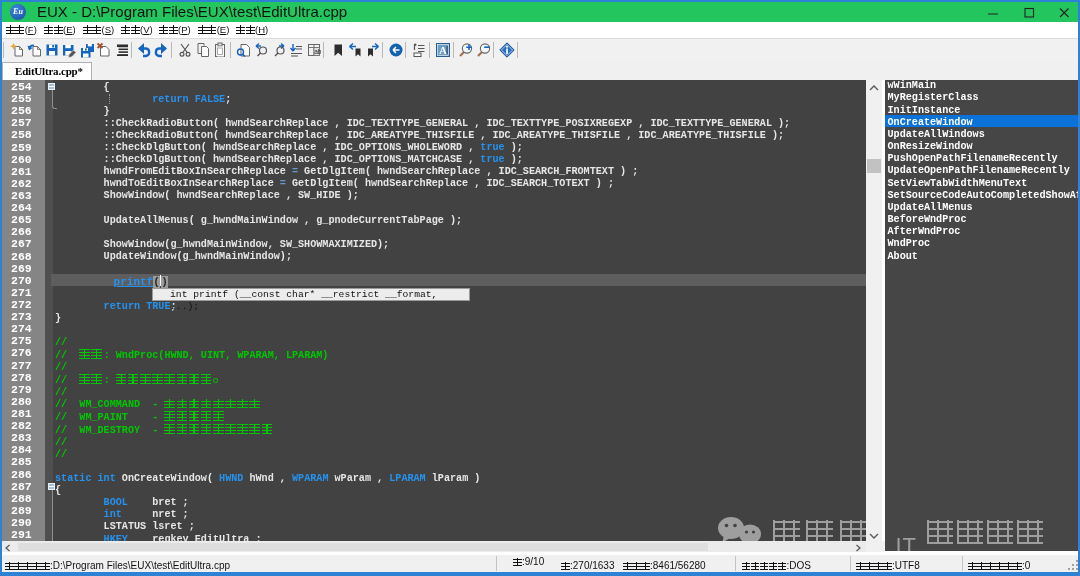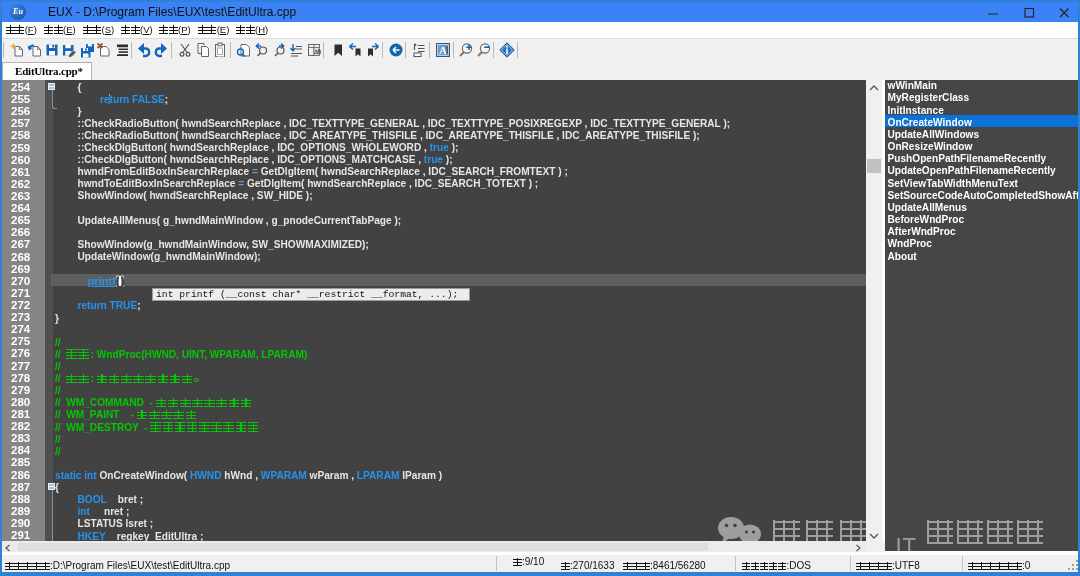--- a/index.html
+++ b/index.html
@@ -1,38 +1,38 @@
 <!DOCTYPE html>
 <html><head><meta charset="utf-8"><style>
 *{margin:0;padding:0;box-sizing:border-box;-webkit-font-smoothing:antialiased}
 html,body{width:1080px;height:576px;overflow:hidden}
 body{position:relative;background:#fff;font-family:"Liberation Sans",sans-serif;-webkit-font-smoothing:antialiased}
 .abs{position:absolute}
-.mono{font-family:Liberation Sans, sans-serif;font-weight:bold}
+.mono{font-family:Liberation Mono, monospace;font-weight:bold}
 
 .z{display:inline-block;background:repeating-linear-gradient(0deg,currentColor 0 1px,transparent 1px 3px),linear-gradient(90deg,transparent 0 45%,currentColor 45% 57%,transparent 57%)}
 .zc{width:10.5px;height:9.5px;margin-right:1.66px;vertical-align:-1px}
 .zm{width:9px;height:9px;margin-right:.5px;vertical-align:-1px}
 .zs{width:8.5px;height:8.5px;margin-right:.5px;vertical-align:-1px}
 .zw{display:inline-block;background:repeating-linear-gradient(0deg,currentColor 0 2px,transparent 2px 7px),repeating-linear-gradient(90deg,currentColor 0 2px,transparent 2px 10px)}
 .zo{display:inline-block;width:4.5px;height:4.5px;border:1px solid currentColor;border-radius:50%;margin-right:6.5px}
 .k{color:#2692ee}
 .o{color:#6699cc}
 .cm{color:#00c800}
 </style></head>
 <body>
 
 <div class="abs" style="left:0;top:0;width:1080px;height:2px;background:#2e82d6"></div>
 <div class="abs" style="left:0;top:0;width:2px;height:576px;background:#2e82d6"></div>
 <div class="abs" style="left:1078px;top:0;width:2px;height:576px;background:#2e82d6"></div>
 <div class="abs" style="left:0;top:572px;width:1080px;height:4px;background:#2e82d6"></div>
 
-<div class="abs" style="left:2px;top:2px;width:1076px;height:20px;background:#3b82f6">
+<div class="abs" style="left:2px;top:2px;width:1076px;height:20px;background:#22c55e">
   <div class="abs" style="left:8px;top:2px;width:16px;height:16px;border-radius:50%;background:radial-gradient(circle at 35% 30%,#3c85e0,#1b4fa0);color:#fff;font:italic bold 8px 'Liberation Serif',serif;text-align:center;line-height:16px">Eu</div>
-  <div class="abs" style="left:46px;top:0;height:20px;line-height:20px;font-size:12px;color:#111">EUX - D:\Program Files\EUX\test\EditUltra.cpp</div>
+  <div class="abs" style="left:35px;top:0;height:20px;line-height:20px;font-size:15px;color:#111">EUX - D:\Program Files\EUX\test\EditUltra.cpp</div>
   <svg class="abs" style="left:984px;top:2px" width="14" height="18">
       <line x1="2" y1="10" x2="12" y2="10" stroke="#222" stroke-width="1"></line>
     </svg>
   <svg class="abs" style="left:1020px;top:2px" width="14" height="18">
       <rect x="3" y="4.5" width="8.5" height="8.5" fill="none" stroke="#222" stroke-width="1.1"></rect>
     </svg>
   <svg class="abs" style="left:1055px;top:2px" width="14" height="18">
       <path d="M3 4.5 L11.5 13 M11.5 4.5 L3 13" stroke="#222" stroke-width="1.1"></path>
     </svg>
 </div>
@@ -282,21 +282,21 @@
 <span class="cm">//</span>
 <span class="cm">//</span>
 
 <span class="k">static</span> <span class="k">int</span> OnCreateWindow( <span class="k">HWND</span> hWnd , <span class="k">WPARAM</span> wParam , <span class="k">LPARAM</span> lParam )
 {
         <span class="k">BOOL</span>    bret ;
         <span class="k">int</span>     nret ;
         LSTATUS lsret ;
         <span class="k">HKEY</span>    regkey_EditUltra ;</div>
 
-  <div class="abs" style="left:150px;top:207.8px;width:318px;height:13.5px;background:#ececec;border:1px solid #9a9a9a;font:9.7px 'Liberation Mono',monospace;color:#111;line-height:12px;padding-left:3px">int printf (__const char* __restrict __format, ...);</div>
+  <div class="abs" style="left:150px;top:207.8px;width:318px;height:13.5px;background:#ececec;border:1px solid #9a9a9a;font:9.7px 'Liberation Mono',monospace;color:#111;line-height:12px;padding-left:17px">int printf (__const char* __restrict __format, ...);</div>
 
   <svg class="abs" style="left:714px;top:435px" width="48" height="32" viewBox="0 0 48 32">
     <ellipse cx="15" cy="13" rx="13" ry="11" fill="#9e9e9e"></ellipse>
     <path d="M8 21 L6 28 L14 23 Z" fill="#9e9e9e"></path>
     <circle cx="10.5" cy="10.5" r="1.8" fill="#424242"></circle>
     <circle cx="19" cy="10.5" r="1.8" fill="#424242"></circle>
     <ellipse cx="34" cy="19" rx="11" ry="9.5" fill="#9e9e9e"></ellipse>
     <path d="M31 27.5 L31 32 L37.5 27.5 Z" fill="#9e9e9e"></path>
     <circle cx="30.5" cy="17" r="1.6" fill="#424242"></circle>
     <circle cx="37.5" cy="17" r="1.6" fill="#424242"></circle>

